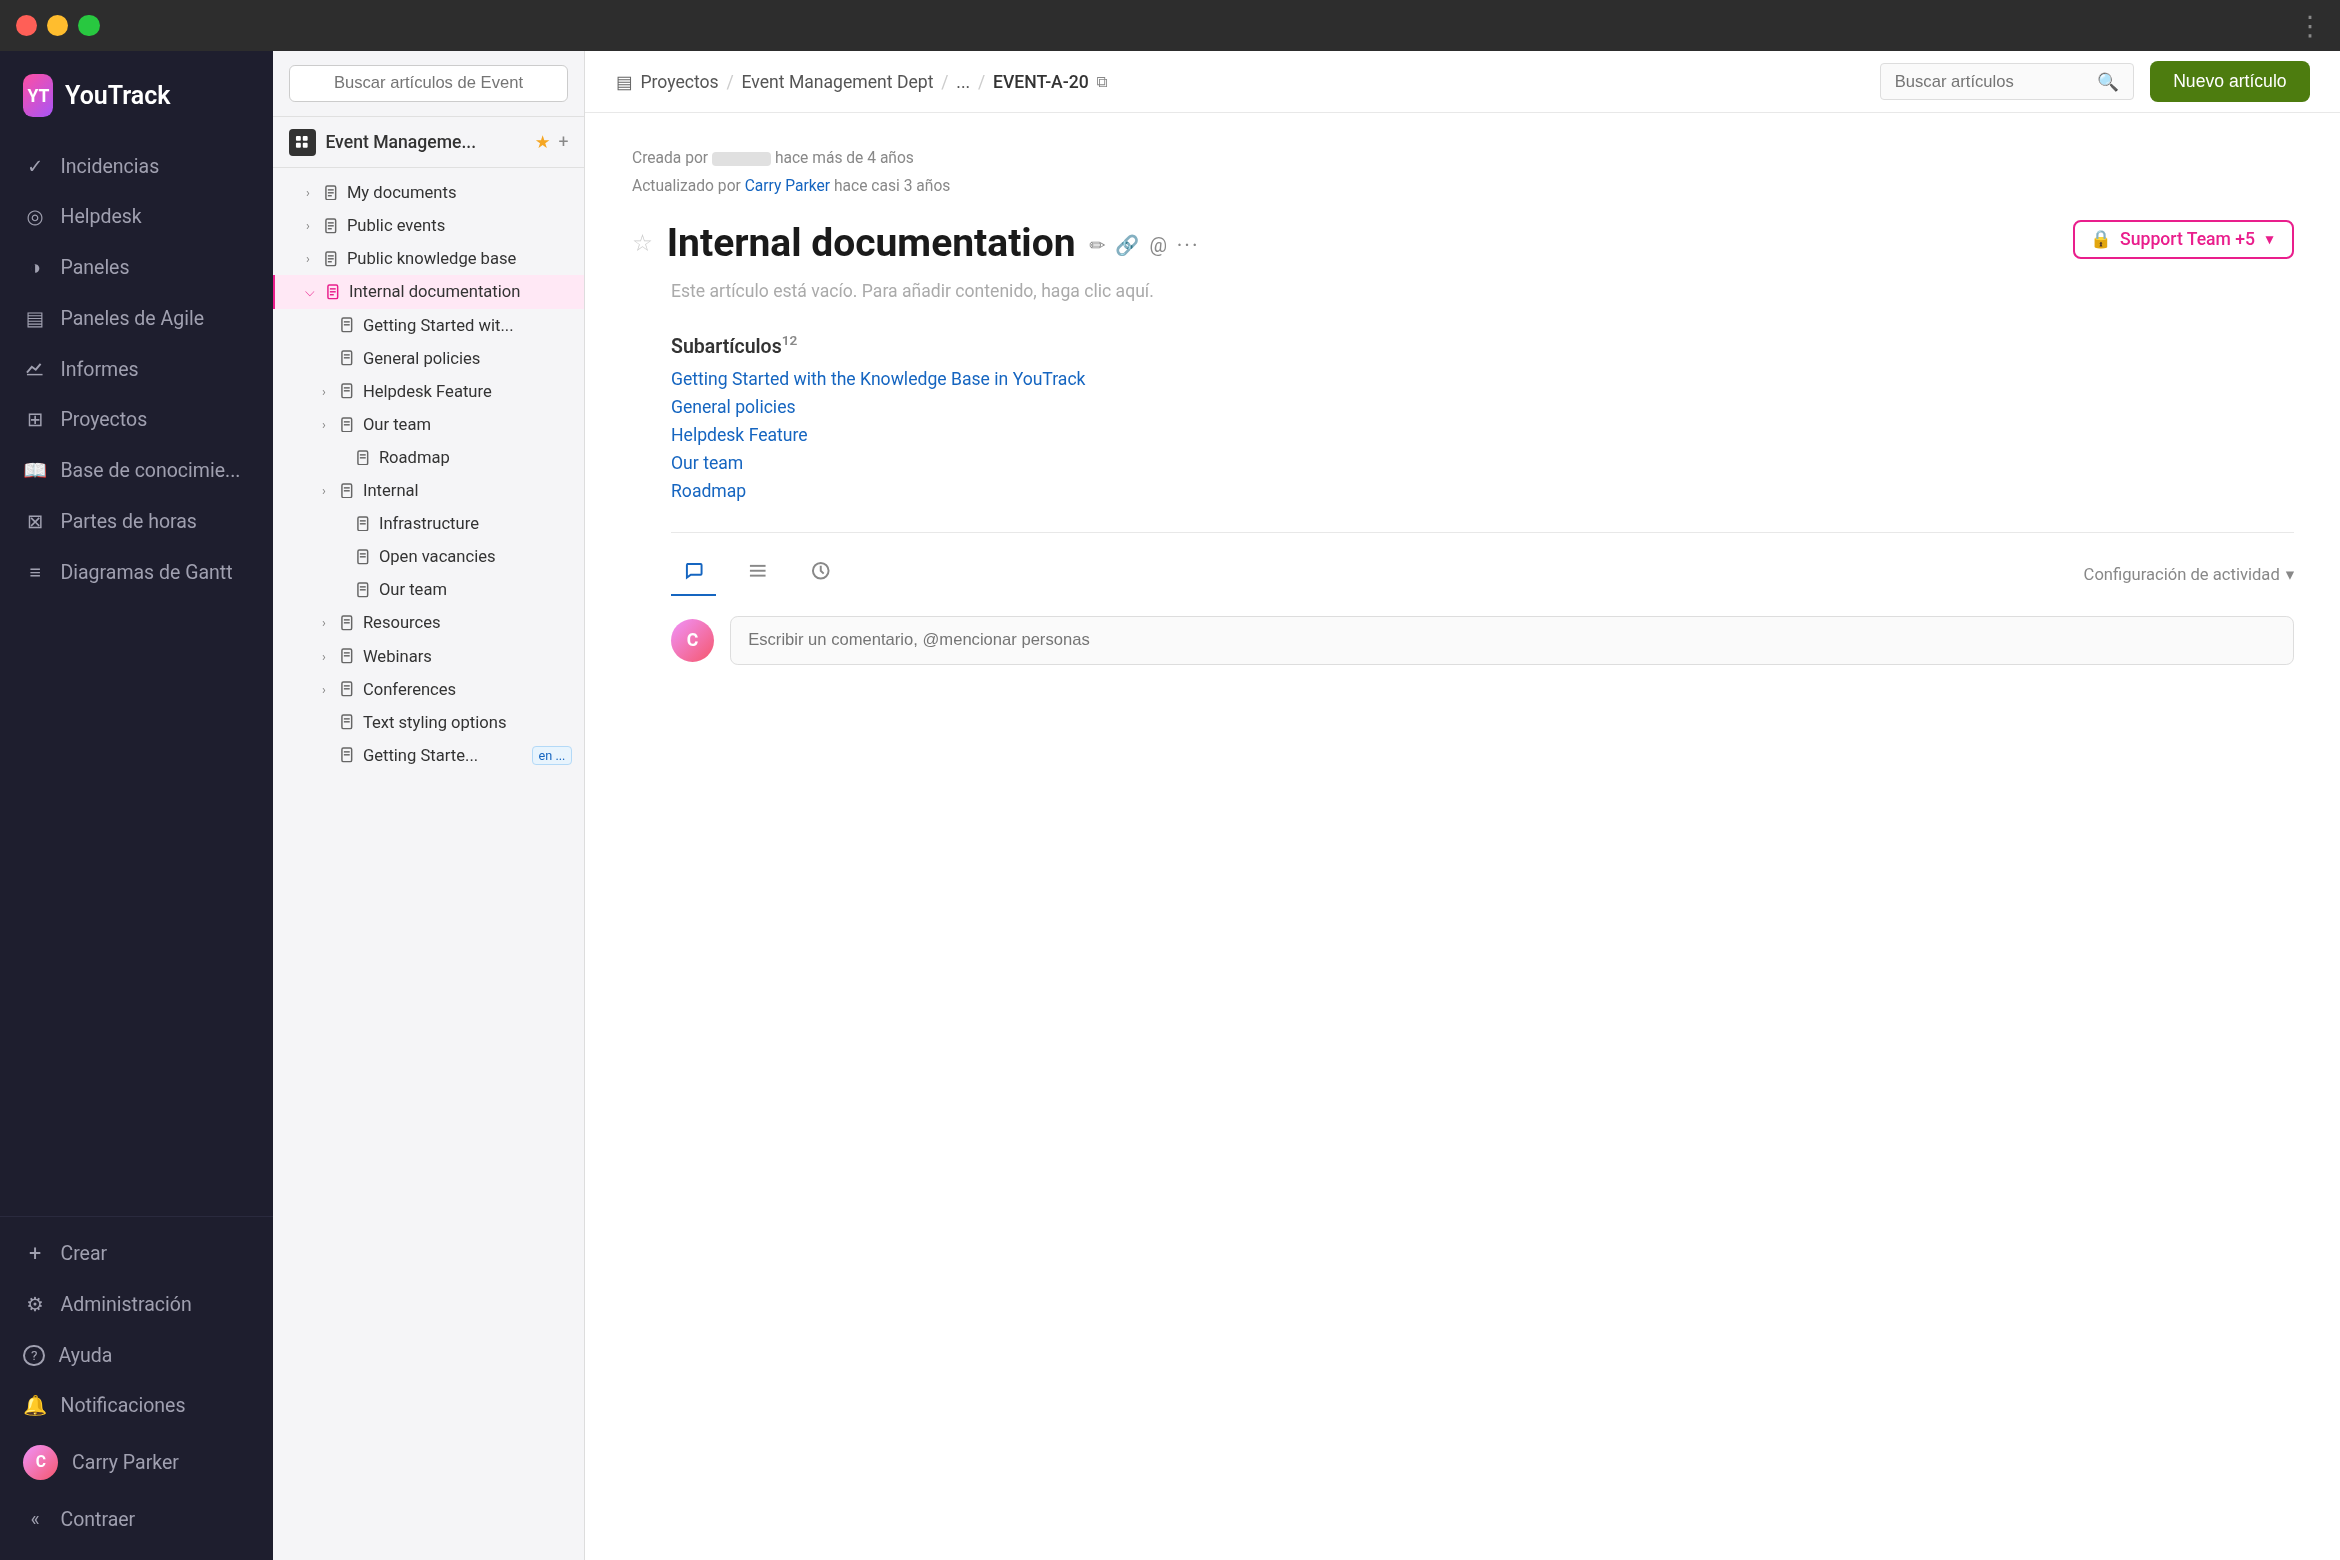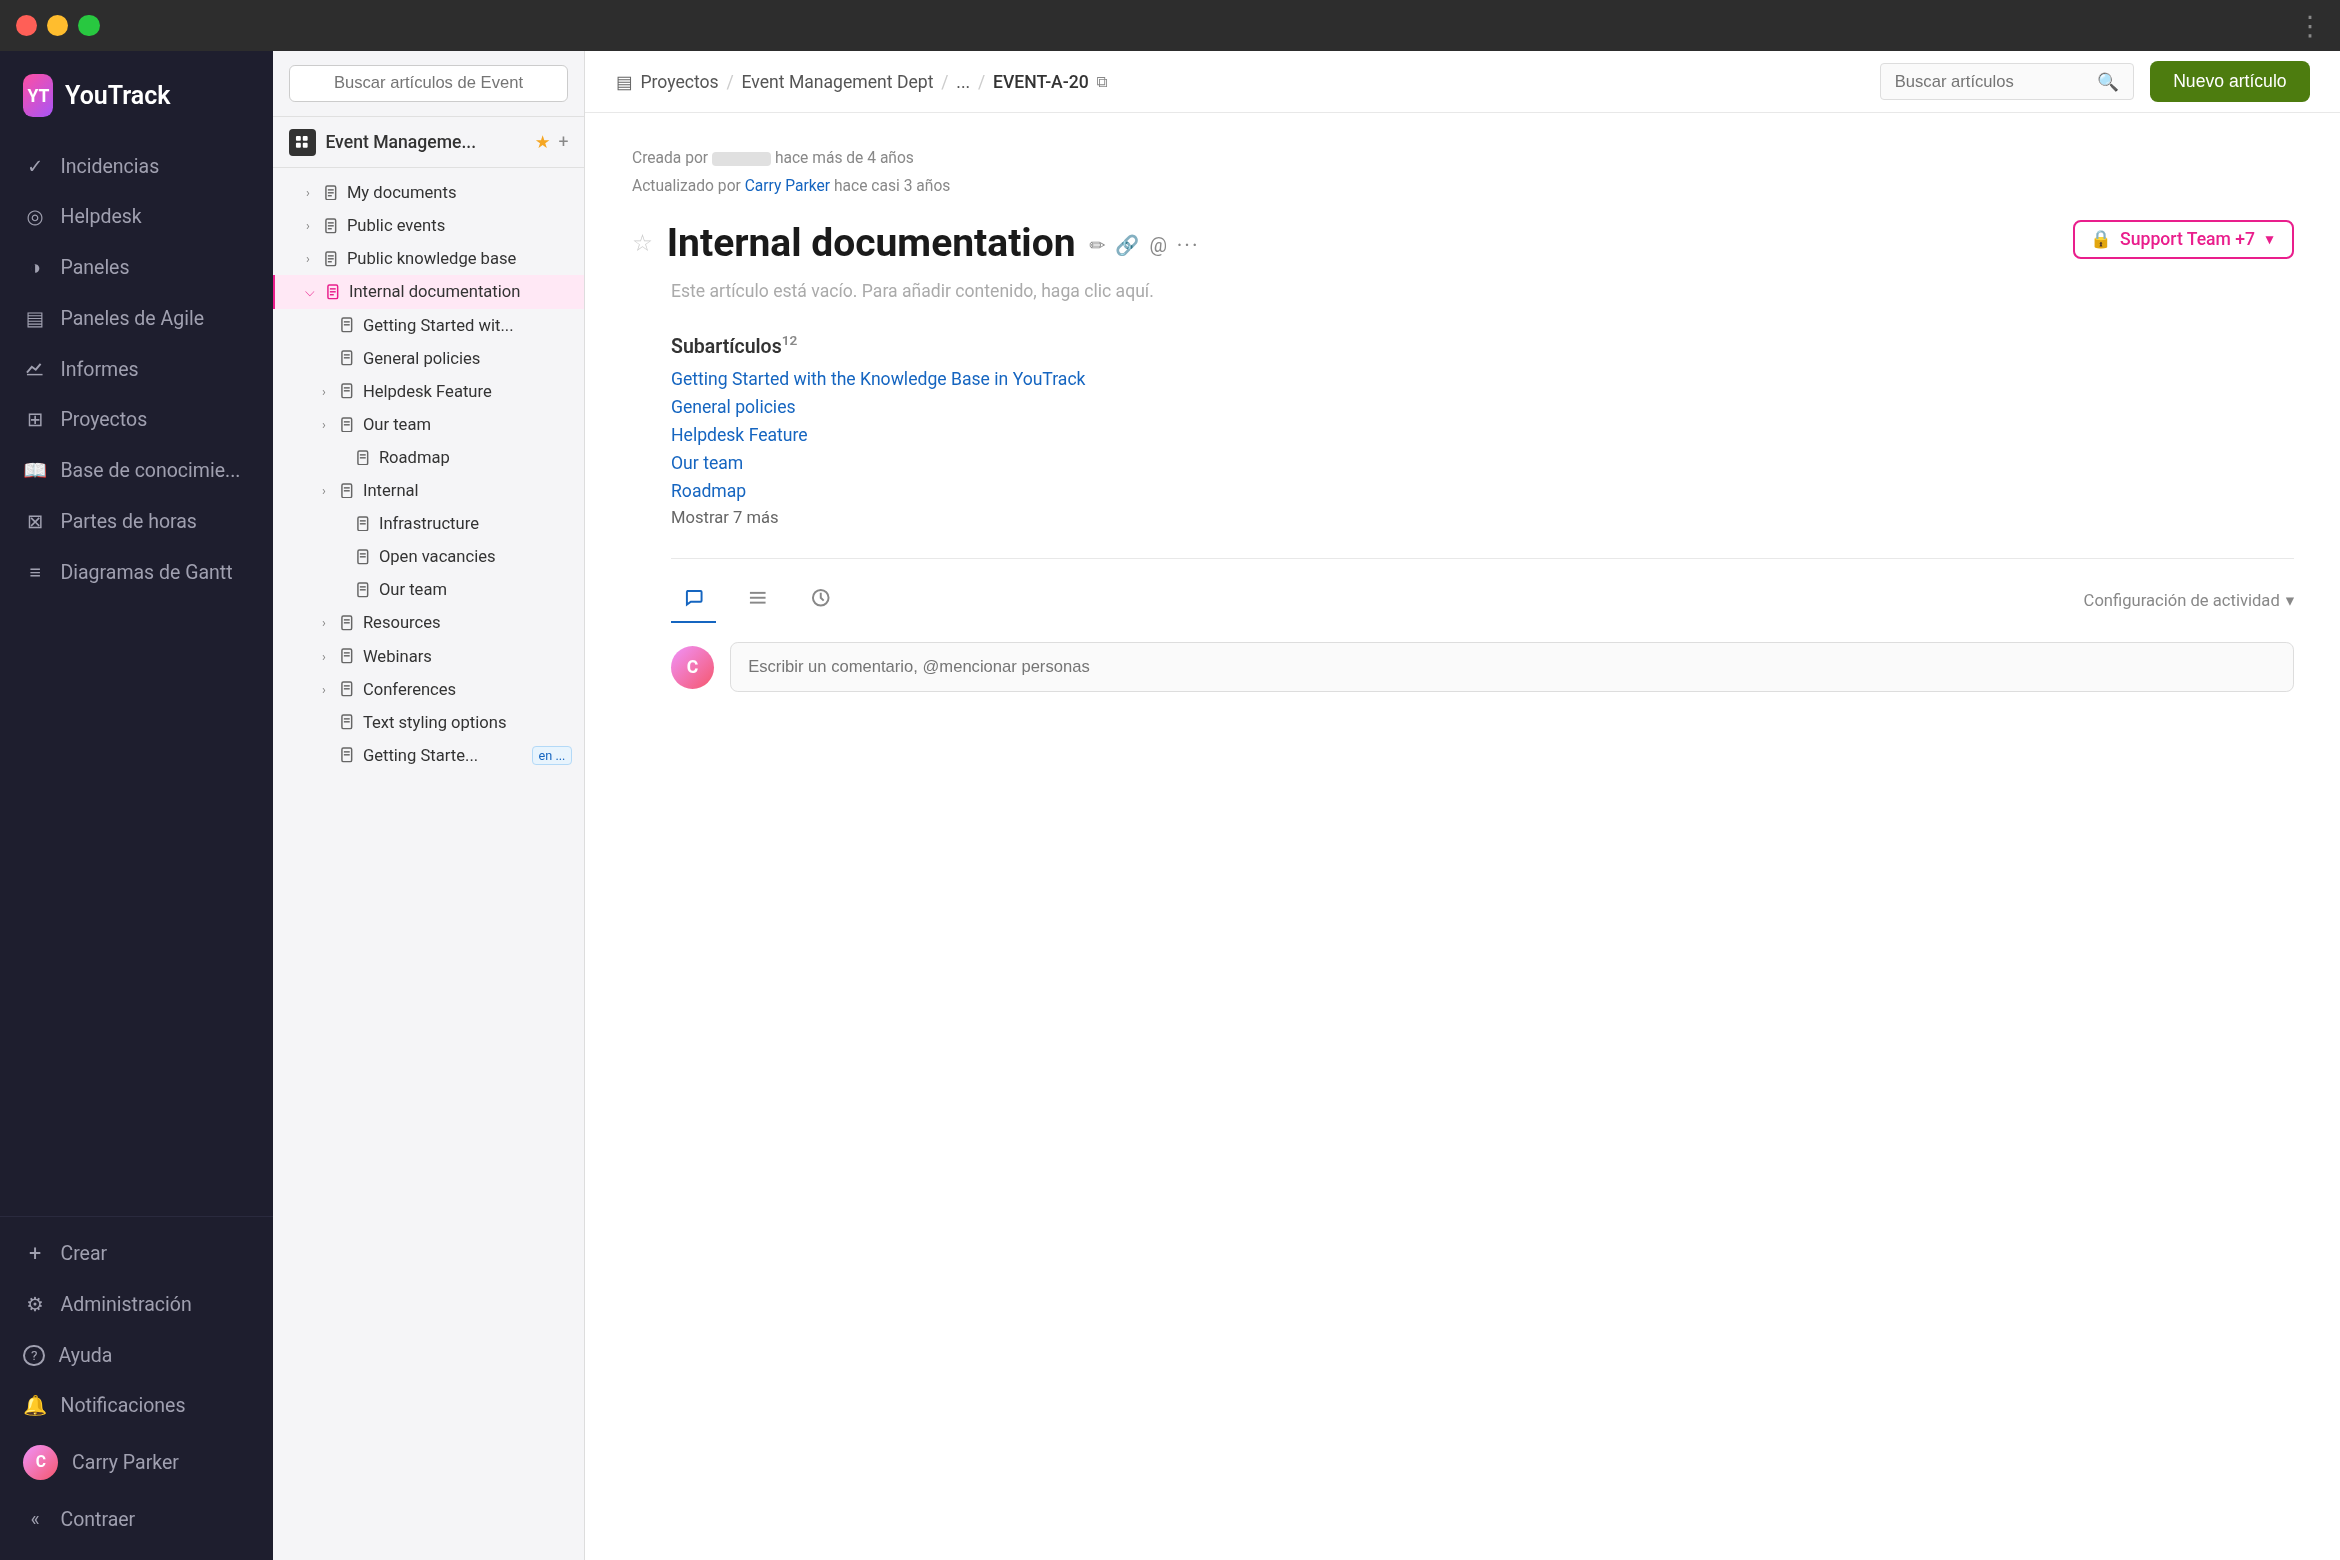--- a/index.html
+++ b/index.html
@@ -799,37 +799,36 @@
           <h1 class="article-title">Internal documentation</h1>
           <div class="article-actions">
             <span style="font-size:19.5px;color:#888;cursor:pointer;">✏</span>
             <span style="font-size:19.5px;color:#888;cursor:pointer;">🔗</span>
             <span style="font-size:19.5px;color:#888;cursor:pointer;">@</span>
             <span style="font-size:21.5px;color:#888;cursor:pointer;letter-spacing:2px;">···</span>
           </div>
         </div>
         <div class="visibility-badge">
           <span class="lock-icon">🔒</span>
-          <span>Support Team +7</span>
+          <span>Support Team +5</span>
           <span class="chevron">▼</span>
         </div>
       </div>
 
       <p class="article-empty-text">Este artículo está vacío. Para añadir contenido, haga clic aquí.</p>
 
       <div class="subarticles-section">
         <div class="subarticles-title">
           <span>Subartículos</span><sup>12</sup>
         </div>
         <a class="subarticle-link">Getting Started with the Knowledge Base in YouTrack</a>
         <a class="subarticle-link">General policies</a>
         <a class="subarticle-link">Helpdesk Feature</a>
         <a class="subarticle-link">Our team</a>
         <a class="subarticle-link">Roadmap</a>
-        <p class="show-more-text">Mostrar 7 más</p>
       </div>
 
       <div class="comments-section">
         <div class="comments-tabs">
           <div class="comment-tab active">
             <svg width="21.5" height="21.5" viewBox="0 0 22 22" fill="none" stroke="#1565c0" stroke-width="2">
               <path d="M4 4h14a1 1 0 011 1v9a1 1 0 01-1 1H8l-4 3V5a1 1 0 011-1z"></path>
             </svg>
           </div>
           <div class="comment-tab">

